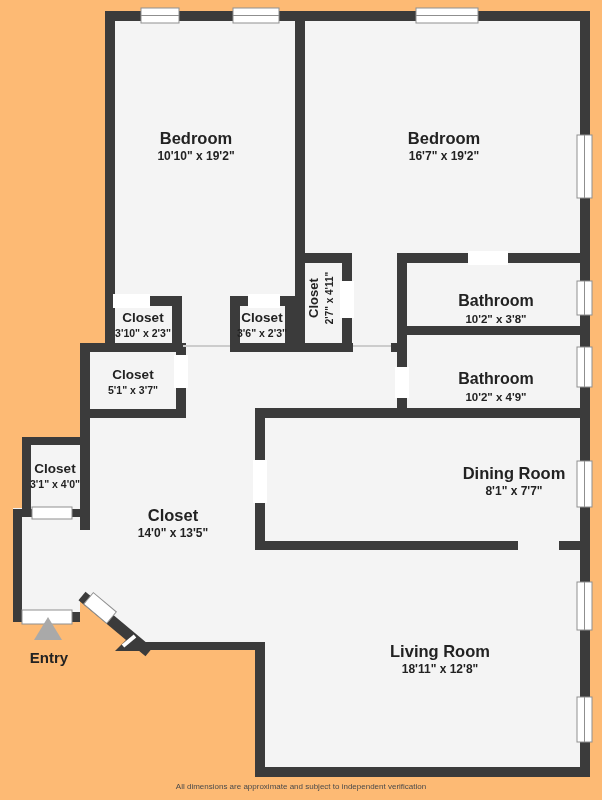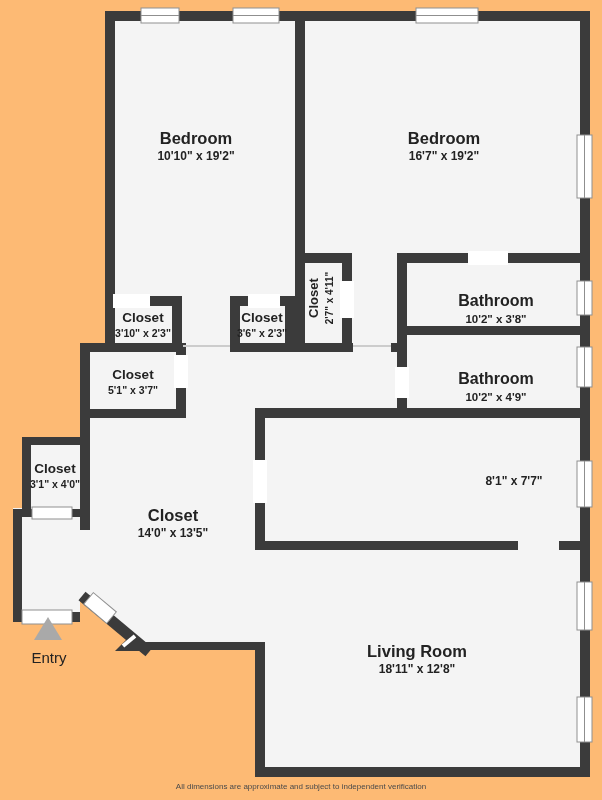--- a/index.html
+++ b/index.html
@@ -10,21 +10,21 @@
        font-weight:bold;line-height:1.3;white-space:nowrap;}
   .lbl .nm{font-size:16.5px;}
   .lbl .dm{font-size:12px;}
   .lbl.md .nm{font-size:16px;margin-top:27px;}
   .lbl.md .dm{font-size:11.5px;}
   .lbl.sm .nm{font-size:13.5px;}
   .lbl.sm .dm{font-size:10.5px;}
   .lbl.rot{transform:translate(-50%,-50%) rotate(-90deg);}
   .lbl.rot .nm{font-size:13px;}
   .lbl.rot .dm{font-size:10px;}
-  .entry-lbl{position:absolute;transform:translate(-50%,-50%);font-weight:normal;font-size:15px;color:#222222;}
+  .entry-lbl{position:absolute;transform:translate(-50%,-50%);font-weight:bold;font-size:15px;color:#222222;}
   .footer{position:absolute;left:0;width:602px;top:782px;text-align:center;font-size:8px;color:#4a4a4a;}
 </style>
 </head>
 <body>
 
 <div class="plan">
 
 <svg width="602" height="800" viewBox="0 0 602 800">
 
   <polygon points="105,11 590,11 590,777 255,777 255,650 150,650 80,598 80,622 13,622 13,508 22,508 22,437 80,437 80,343 105,343" fill="#f4f4f4"></polygon>
@@ -120,23 +120,24 @@
   </div>
   <div class="lbl md" style="left:496px;top:295px">
     <div class="nm">Bathroom</div>
     <div class="dm">10'2" x 3'8"</div>
   </div>
   <div class="lbl md" style="left:496px;top:373px">
     <div class="nm">Bathroom</div>
     <div class="dm">10'2" x 4'9"</div>
   </div>
   <div class="lbl" style="left:514px;top:482px">
+    <div class="nm">Dining Room</div>
     <div class="dm">8'1" x 7'7"</div>
   </div>
-  <div class="lbl" style="left:417px;top:660px">
+  <div class="lbl" style="left:440px;top:660px">
     <div class="nm">Living Room</div>
     <div class="dm">18'11" x 12'8"</div>
   </div>
   <div class="lbl" style="left:173px;top:524px">
     <div class="nm">Closet</div>
     <div class="dm">14'0" x 13'5"</div>
   </div>
   <div class="lbl sm" style="left:143px;top:325px">
     <div class="nm">Closet</div>
     <div class="dm">3'10" x 2'3"</div>

